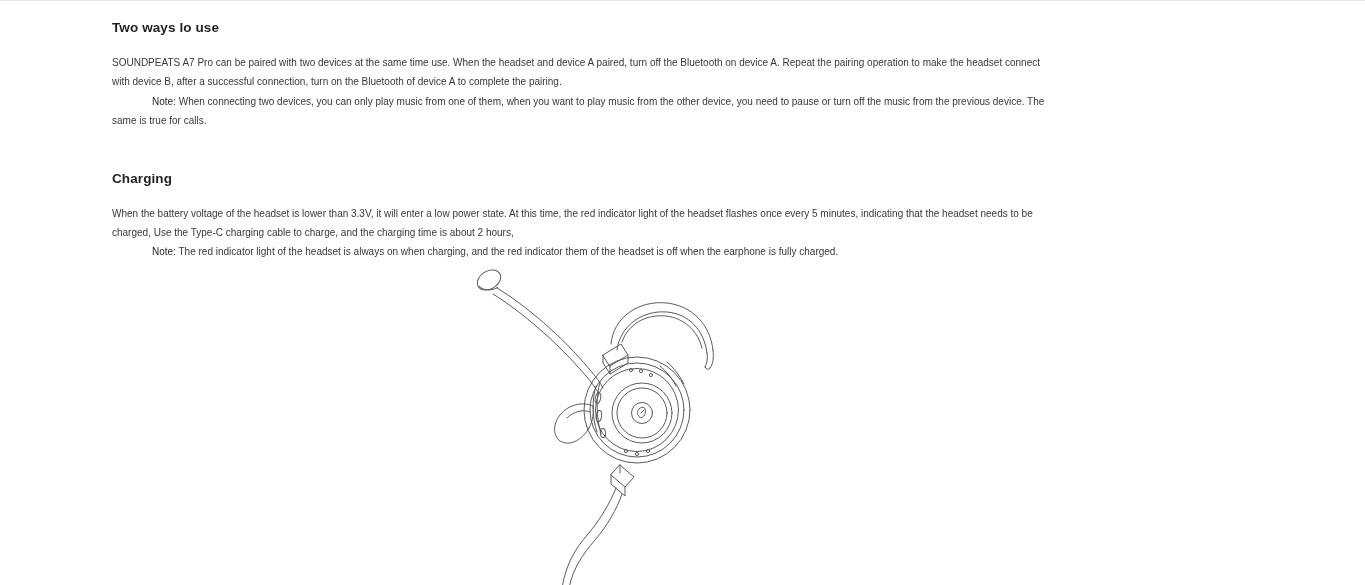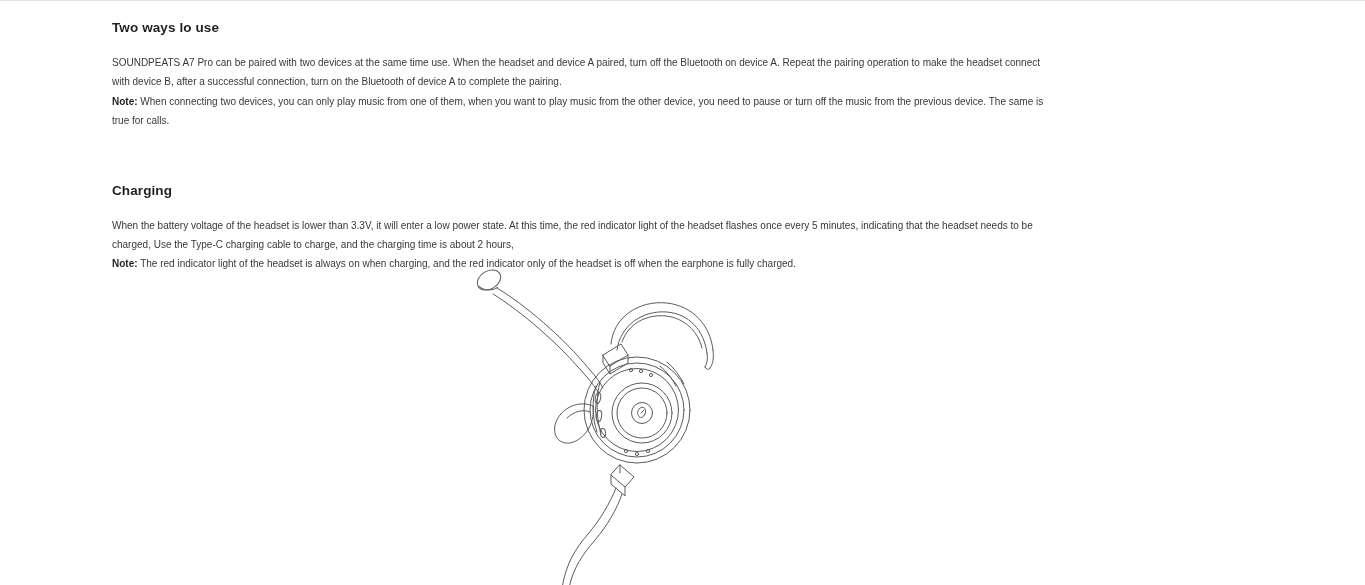--- a/index.html
+++ b/index.html
@@ -35,35 +35,36 @@
     width: 935px;
   }
   h2.section-heading {
     font-size: 13.5px;
     font-weight: bold;
     margin: 0 0 18px 0;
     letter-spacing: 0.1px;
     color: #231f20;
   }
   h2.section-heading.second {
-    margin-top: 32px;
+    margin-top: 20px;
   }
   p.body-text {
     font-size: 10px;
     line-height: 19.4px;
     margin: 0;
     color: #3a3738;
     font-weight: 400;
   }
   p.body-text + p.body-text {
     margin-top: 0;
   }
   .note-label {
-    font-weight: bold;
+    font-weight: normal;
     color: #231f20;
+    margin-left: 40px;
   }
   .block-gap {
     height: 20px;
   }
   .figure {
     position: absolute;
     left: 470px;
     top: 258px;
     width: 270px;
     height: 330px;
@@ -86,21 +87,21 @@
     <p class="body-text">SOUNDPEATS A7 Pro can be paired with two devices at the same time use. When the headset and device A paired, turn off the Bluetooth on device A. Repeat the pairing operation to make the headset connect with device B, after a successful connection, turn on the Bluetooth of device A to complete the pairing.</p>
 
     <p class="body-text"><span class="note-label">Note:</span> <span>When connecting two devices, you can only play music from one of them, when you want to play music from the other device, you need to pause or turn off the music from the previous device. The same is true for calls.</span></p>
 
     <div class="block-gap"></div>
 
     <h2 class="section-heading second">Charging</h2>
 
     <p class="body-text">When the battery voltage of the headset is lower than 3.3V, it will enter a low power state. At this time, the red indicator light of the headset flashes once every 5 minutes, indicating that the headset needs to be charged, Use the Type-C charging cable to charge, and the charging time is about 2 hours,</p>
 
-    <p class="body-text"><span class="note-label">Note:</span> <span>The red indicator light of the headset is always on when charging, and the red indicator only of the headset is off when the earphone is fully charged.</span></p>
+    <p class="body-text"><span class="note-label">Note:</span> <span>The red indicator light of the headset is always on when charging, and the red indicator them of the headset is off when the earphone is fully charged.</span></p>
 
   </div>
 
   <div class="figure">
     <svg width="270" height="330" viewBox="0 0 270 330" fill="none" xmlns="http://www.w3.org/2000/svg">
       <g stroke="#5b5b5b" stroke-width="1" fill="none" stroke-linecap="round" stroke-linejoin="round">
 
         <ellipse cx="19" cy="22" rx="12.5" ry="9" transform="rotate(-32 19 22)"></ellipse>
         <path d="M9.5 28.5 C 14 33, 22 33, 27.5 29.5"></path>
 

